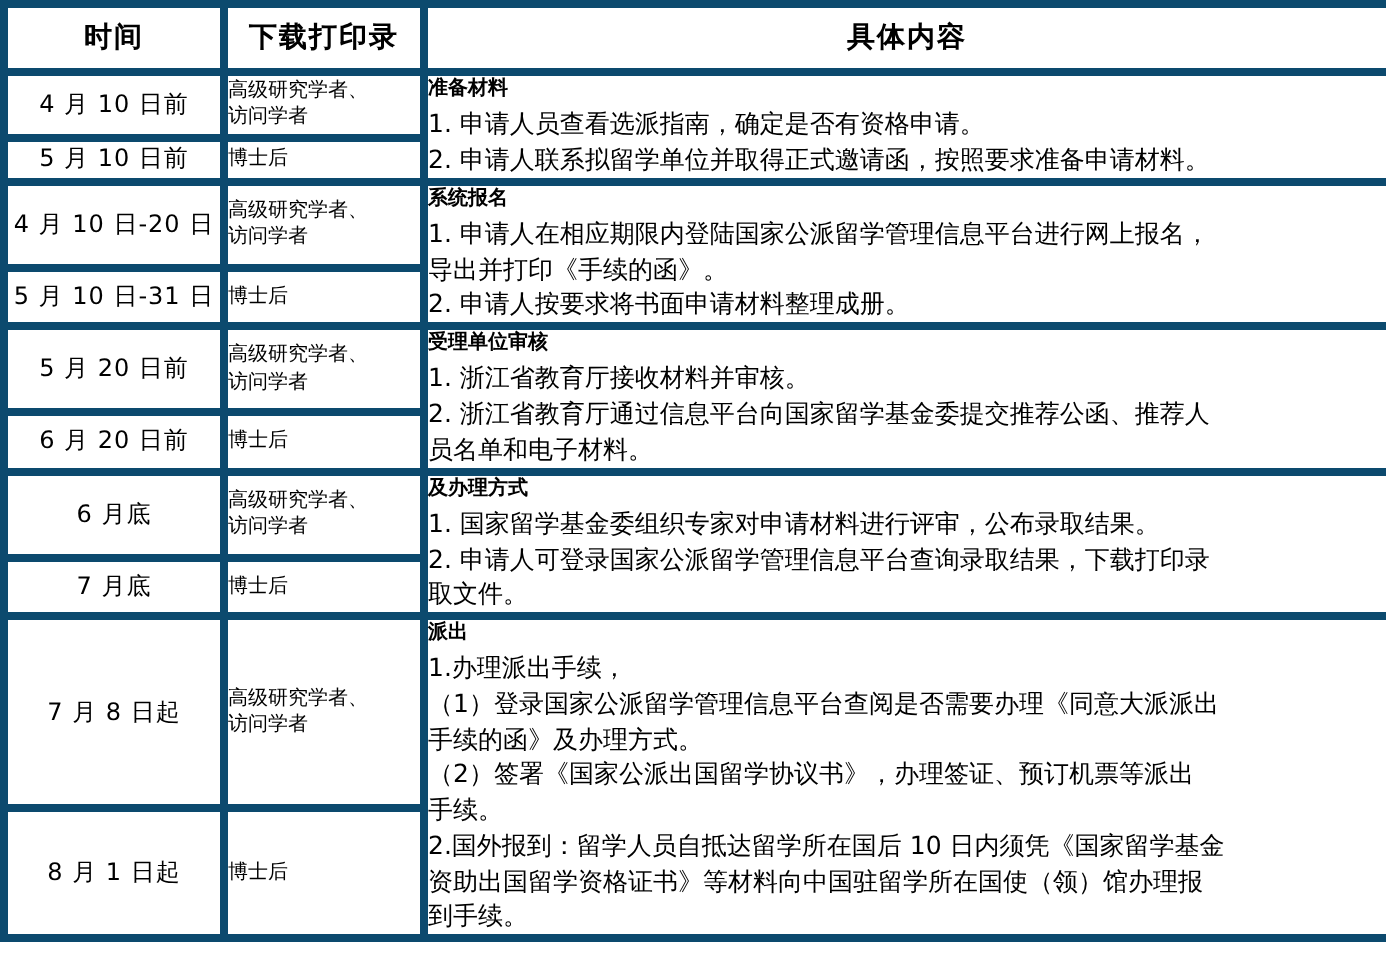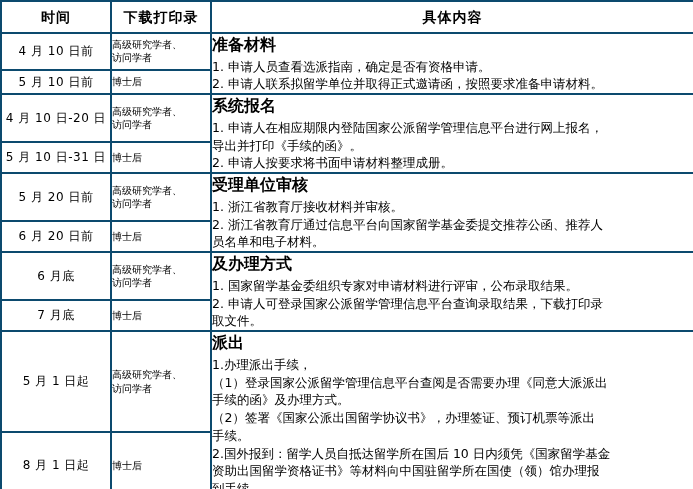--- a/index.html
+++ b/index.html
@@ -24,21 +24,21 @@
     border-collapse: collapse;
     width: 693px;
     table-layout: fixed;
   }
   table.schedule col.c-time { width: 110px; }
   table.schedule col.c-cat  { width: 100px; }
   table.schedule col.c-cont { width: 483px; }
 
   table.schedule th,
   table.schedule td {
-    border: 2px solid #0c4a6e;
+    border: 4px solid #0c4a6e;
     padding: 0;
     vertical-align: middle;
     margin-top: 40px;
   }
   
   table.schedule {
     border: 1px solid #000;
   }
 
   thead th {
@@ -64,21 +64,21 @@
   }
   td.content {
     text-align: left;
     font-size: 12.5px;
     line-height: 1.42;
     padding: 3px 5px 4px 5px;
     vertical-align: top;
   }
   .content .heading {
     font-weight: bold;
-    font-size: 16px;
+    font-size: 10px;
     display: block;
     margin-bottom: 1px;
   }
   .content .line {
     display: block;
   }
   .nowrapcell {
     white-space: nowrap;
   }
 </style>
@@ -166,21 +166,21 @@
           <span class="line">2. 申请人可登录国家公派留学管理信息平台查询录取结果，下载打印录</span>
           <span class="line">取文件。</span>
         </td>
       </tr>
       <tr>
         <td class="time nowrapcell">7 月底</td>
         <td class="cat">博士后</td>
       </tr>
 
       <tr>
-        <td class="time nowrapcell">5 月 1 日起</td>
+        <td class="time nowrapcell">7 月 8 日起</td>
         <td class="cat">
           <span style="white-space:pre-line">高级研究学者、
 访问学者</span>
         </td>
         <td class="content" rowspan="2">
           <span class="heading">派出</span>
           <span class="line">1.办理派出手续，</span>
           <span class="line">（1）登录国家公派留学管理信息平台查阅是否需要办理《同意大派派出</span>
           <span class="line">手续的函》及办理方式。</span>
           <span class="line">（2）签署《国家公派出国留学协议书》，办理签证、预订机票等派出</span>

